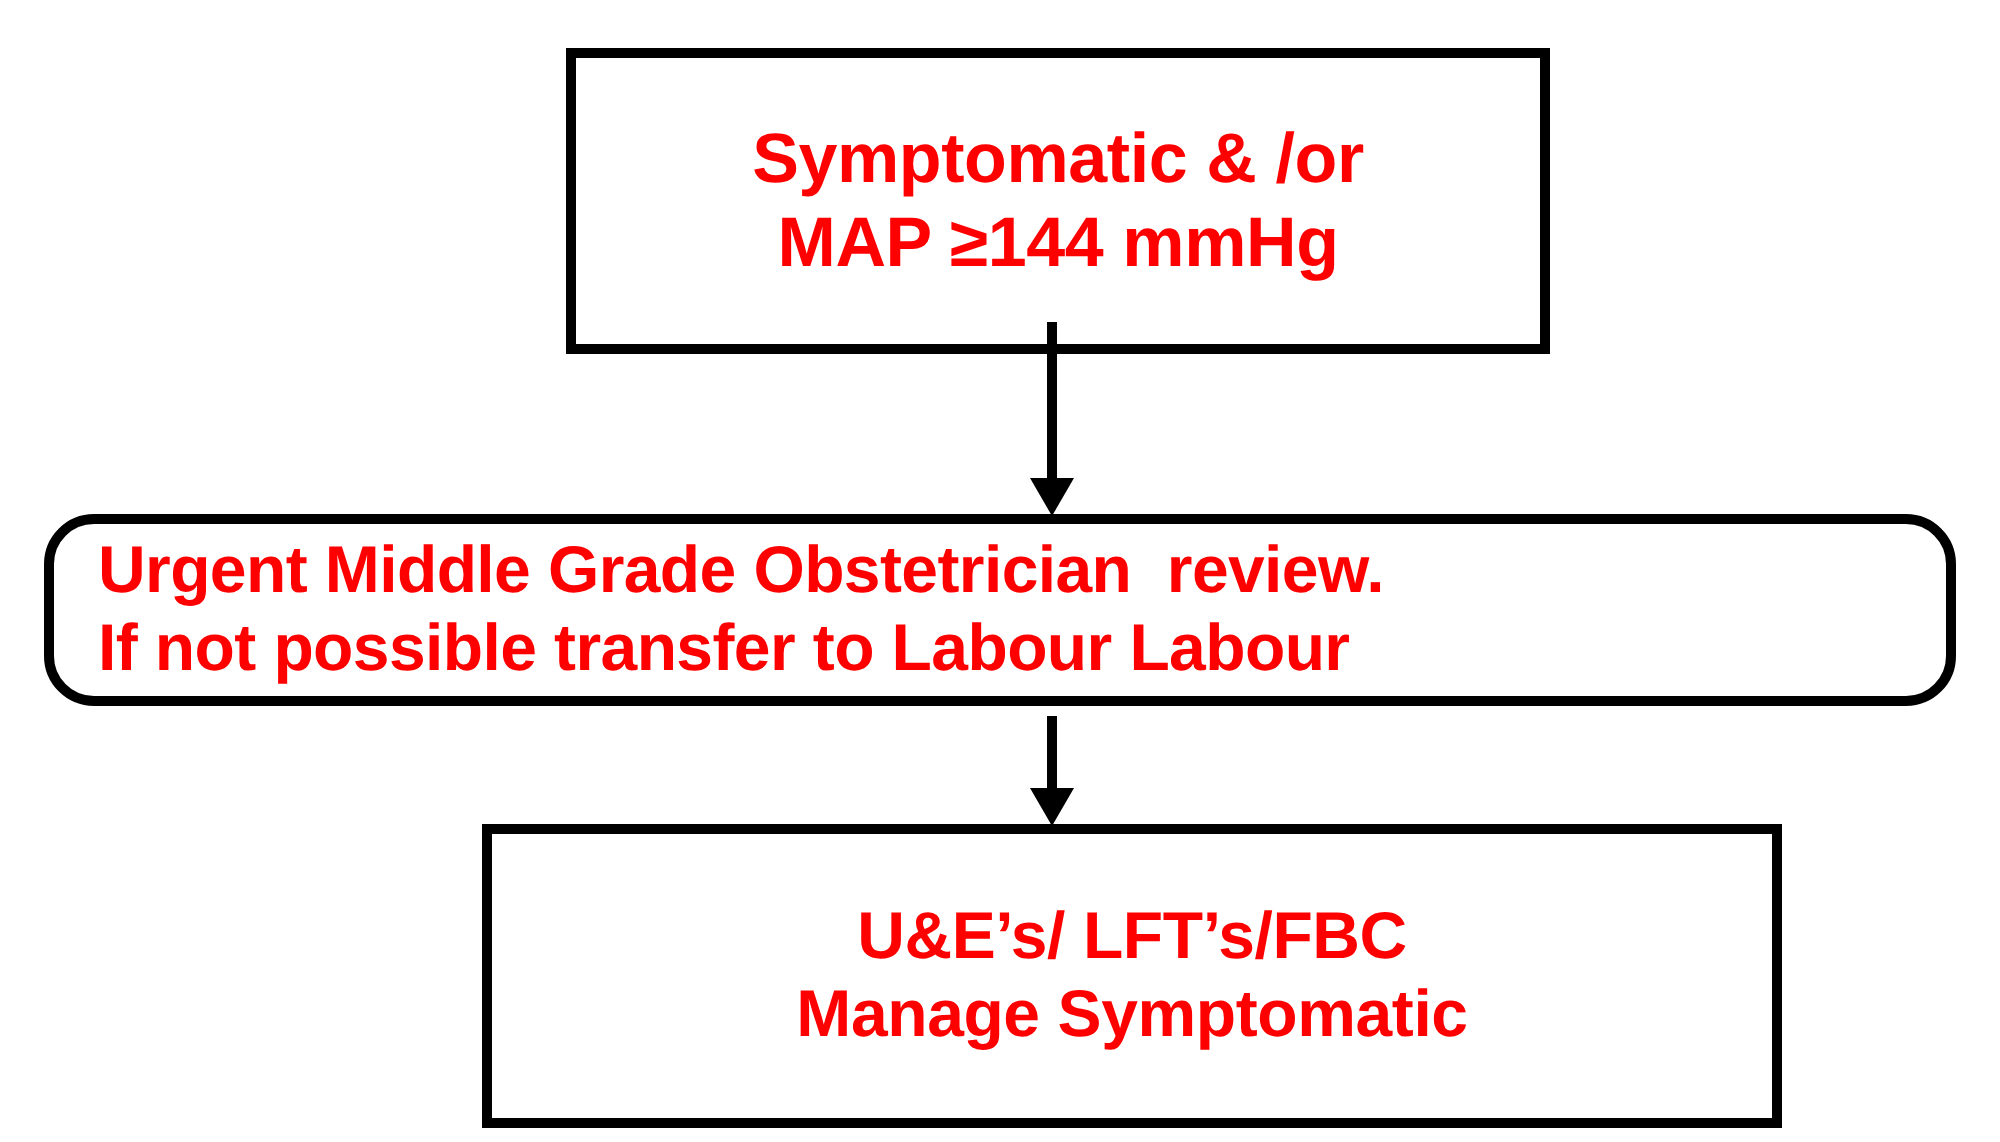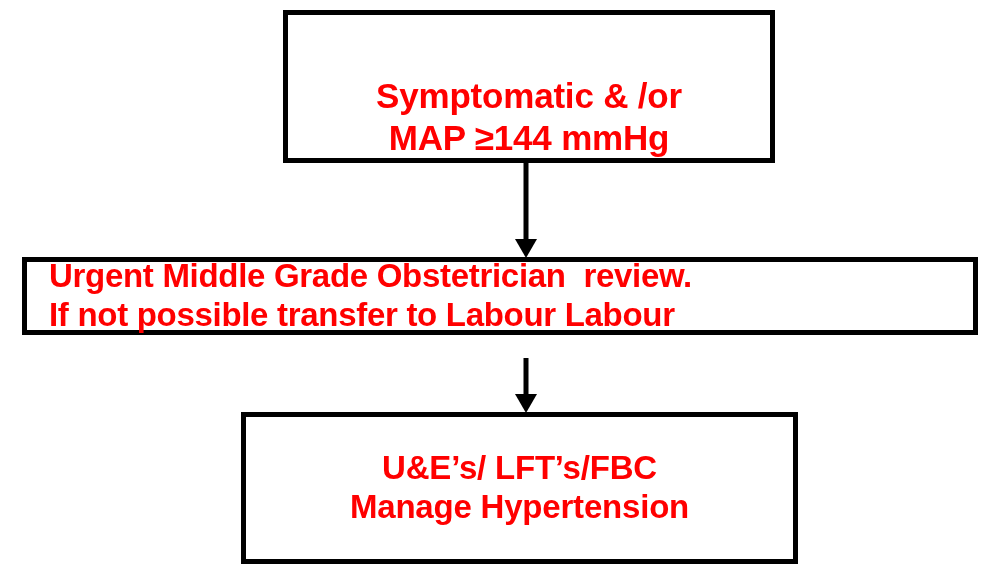--- a/index.html
+++ b/index.html
@@ -31,52 +31,52 @@
   .flow-box .line {
     color: #FF0000;
     font-weight: bold;
     white-space: pre;
     line-height: 1.18;
   }
 
   
   #box-criteria {
     left: 283px;
-    top: 10px;
+    top: 24px;
     width: 492px;
     height: 153px;
     align-items: center;
-    justify-content: flex-end;
   }
   #box-criteria .line {
     font-size: 35px;
     letter-spacing: -0.2px;
     text-align: center;
   }
 
   
   #box-review {
     left: 22px;
     top: 257px;
     width: 956px;
-    height: 78px;
+    height: 96px;
     align-items: flex-start;
     padding-left: 22px;
+    border-radius: 25px;
   }
   #box-review .line {
     font-size: 33px;
     letter-spacing: -0.3px;
     text-align: left;
   }
 
   
   #box-investigations {
     left: 241px;
     top: 412px;
-    width: 557px;
+    width: 650px;
     height: 152px;
     align-items: center;
   }
   #box-investigations .line {
     font-size: 33px;
     letter-spacing: -0.2px;
     text-align: center;
   }
 
   
@@ -139,16 +139,16 @@
     <div class="line">If not possible transfer to Labour Labour</div>
   </div>
 
   <div class="connector" id="connector-review-to-investigations">
     <div class="shaft"></div>
     <div class="head"></div>
   </div>
 
   <div class="flow-box" id="box-investigations">
     <div class="line">U&amp;E’s/ LFT’s/FBC</div>
-    <div class="line">Manage Hypertension</div>
+    <div class="line">Manage Symptomatic</div>
   </div>
 
 </div>
 
 </body></html>

